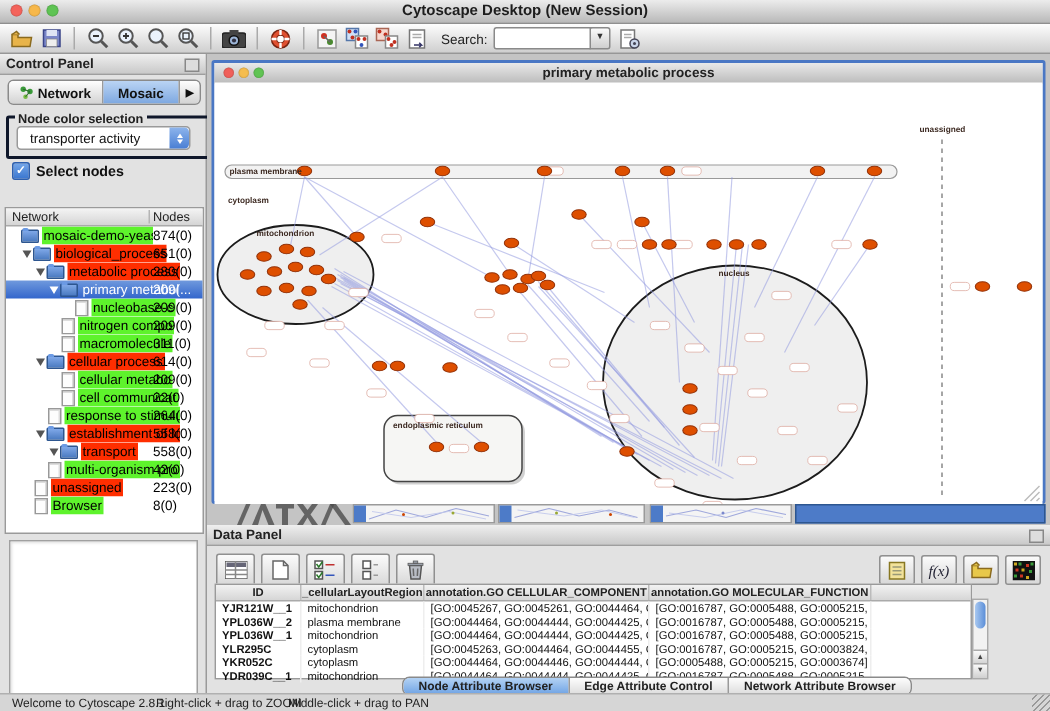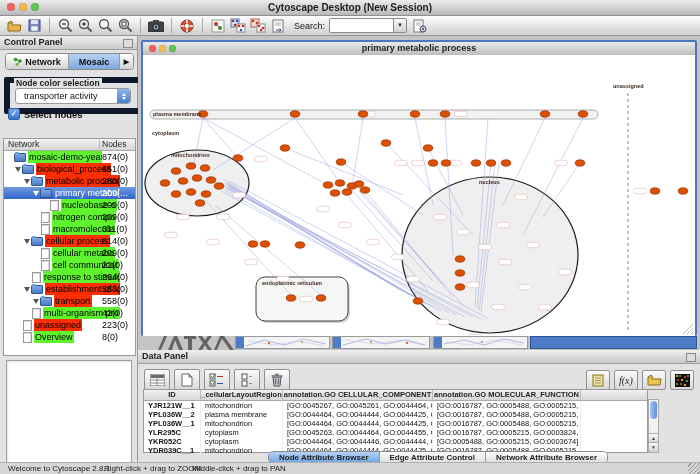--- a/index.html
+++ b/index.html
@@ -31,21 +31,21 @@
   
   #control-panel{left:0;top:36px;width:137px;height:426px;background:#e2e2e2;border-right:1px solid #9a9a9a;}
   .panel-hd{height:13px;background:linear-gradient(#efefef,#c9c9c9);border-bottom:1px solid #9e9e9e;
     font-size:9px;font-weight:bold;color:#222;line-height:13px;padding-left:4px;position:relative;}
   .float-ic{position:absolute;right:4px;top:3px;width:8px;height:7px;border:1px solid #888;background:#ddd;}
   .seg-tabs{position:absolute;left:5px;top:17px;width:127px;height:15px;display:flex;border:1px solid #8a8a8a;
     border-radius:4px;overflow:hidden;background:#e9e9e9;}
   .seg{flex:0 0 auto;font-size:9px;font-weight:bold;color:#111;display:flex;align-items:center;justify-content:center;
     border-right:1px solid #9a9a9a;background:linear-gradient(#fefefe,#d3d3d3);}
   .seg.sel{background:linear-gradient(#bad4f4,#7ea8e0);}
-  .groupbox{position:absolute;left:4px;top:41px;width:128px;height:25px;border:6px solid #0f172a;border-radius:2px;}
+  .groupbox{position:absolute;left:4px;top:41px;width:128px;height:25px;border:2px solid #0f172a;border-radius:2px;padding-left:32px;}
   .groupbox .gb-label{position:absolute;left:4px;top:-5px;background:#e2e2e2;font-size:8.5px;font-weight:bold;color:#222;padding:0 2px;}
   .combo{position:absolute;left:5px;top:5px;width:114px;height:14px;background:#fff;border:1px solid #9a9a9a;border-radius:3px;}
   .combo .c-val{font-size:9px;color:#111;line-height:14px;padding-left:8px;white-space:nowrap;overflow:hidden;}
   .combo .c-cap{position:absolute;right:0;top:0;width:13px;height:14px;border-radius:0 3px 3px 0;
     background:linear-gradient(#8db4ec,#4a7fd4);display:flex;flex-direction:column;align-items:center;justify-content:center;gap:1px;}
   .tri-up{width:0;height:0;border-left:2.5px solid transparent;border-right:2.5px solid transparent;border-bottom:3px solid #fff;}
   .tri-dn{width:0;height:0;border-left:2.5px solid transparent;border-right:2.5px solid transparent;border-top:3px solid #fff;}
   #select-nodes-row{position:absolute;left:8px;top:72px;display:flex;align-items:center;gap:4px;}
   #select-nodes-cb{width:10px;height:10px;border-radius:2px;background:linear-gradient(#74a6e8,#3b77d0);
     border:1px solid #2d5fae;color:#fff;font-size:8px;font-weight:bold;line-height:10px;text-align:center;}
@@ -424,21 +424,21 @@
             <span class="exp-sp"></span>
             <span class="ic-file"></span>
             <span class="lbl hl-red">unassigned</span>
           </div>
           <span class="tr-nodes">223(0)</span>
         </div>
         <div class="tree-row">
           <div class="tr-left" style="padding-left: 11px;">
             <span class="exp-sp"></span>
             <span class="ic-file"></span>
-            <span class="lbl hl-green">Overview</span>
+            <span class="lbl hl-green">Browser</span>
           </div>
           <span class="tr-nodes">8(0)</span>
         </div>
       </div>
   </div>
   <div id="birdseye" style="top:324px;height:130px;"></div>
 </div>
 
 <div id="canvas-area" class="abs">
   <div id="glyph-strip">

